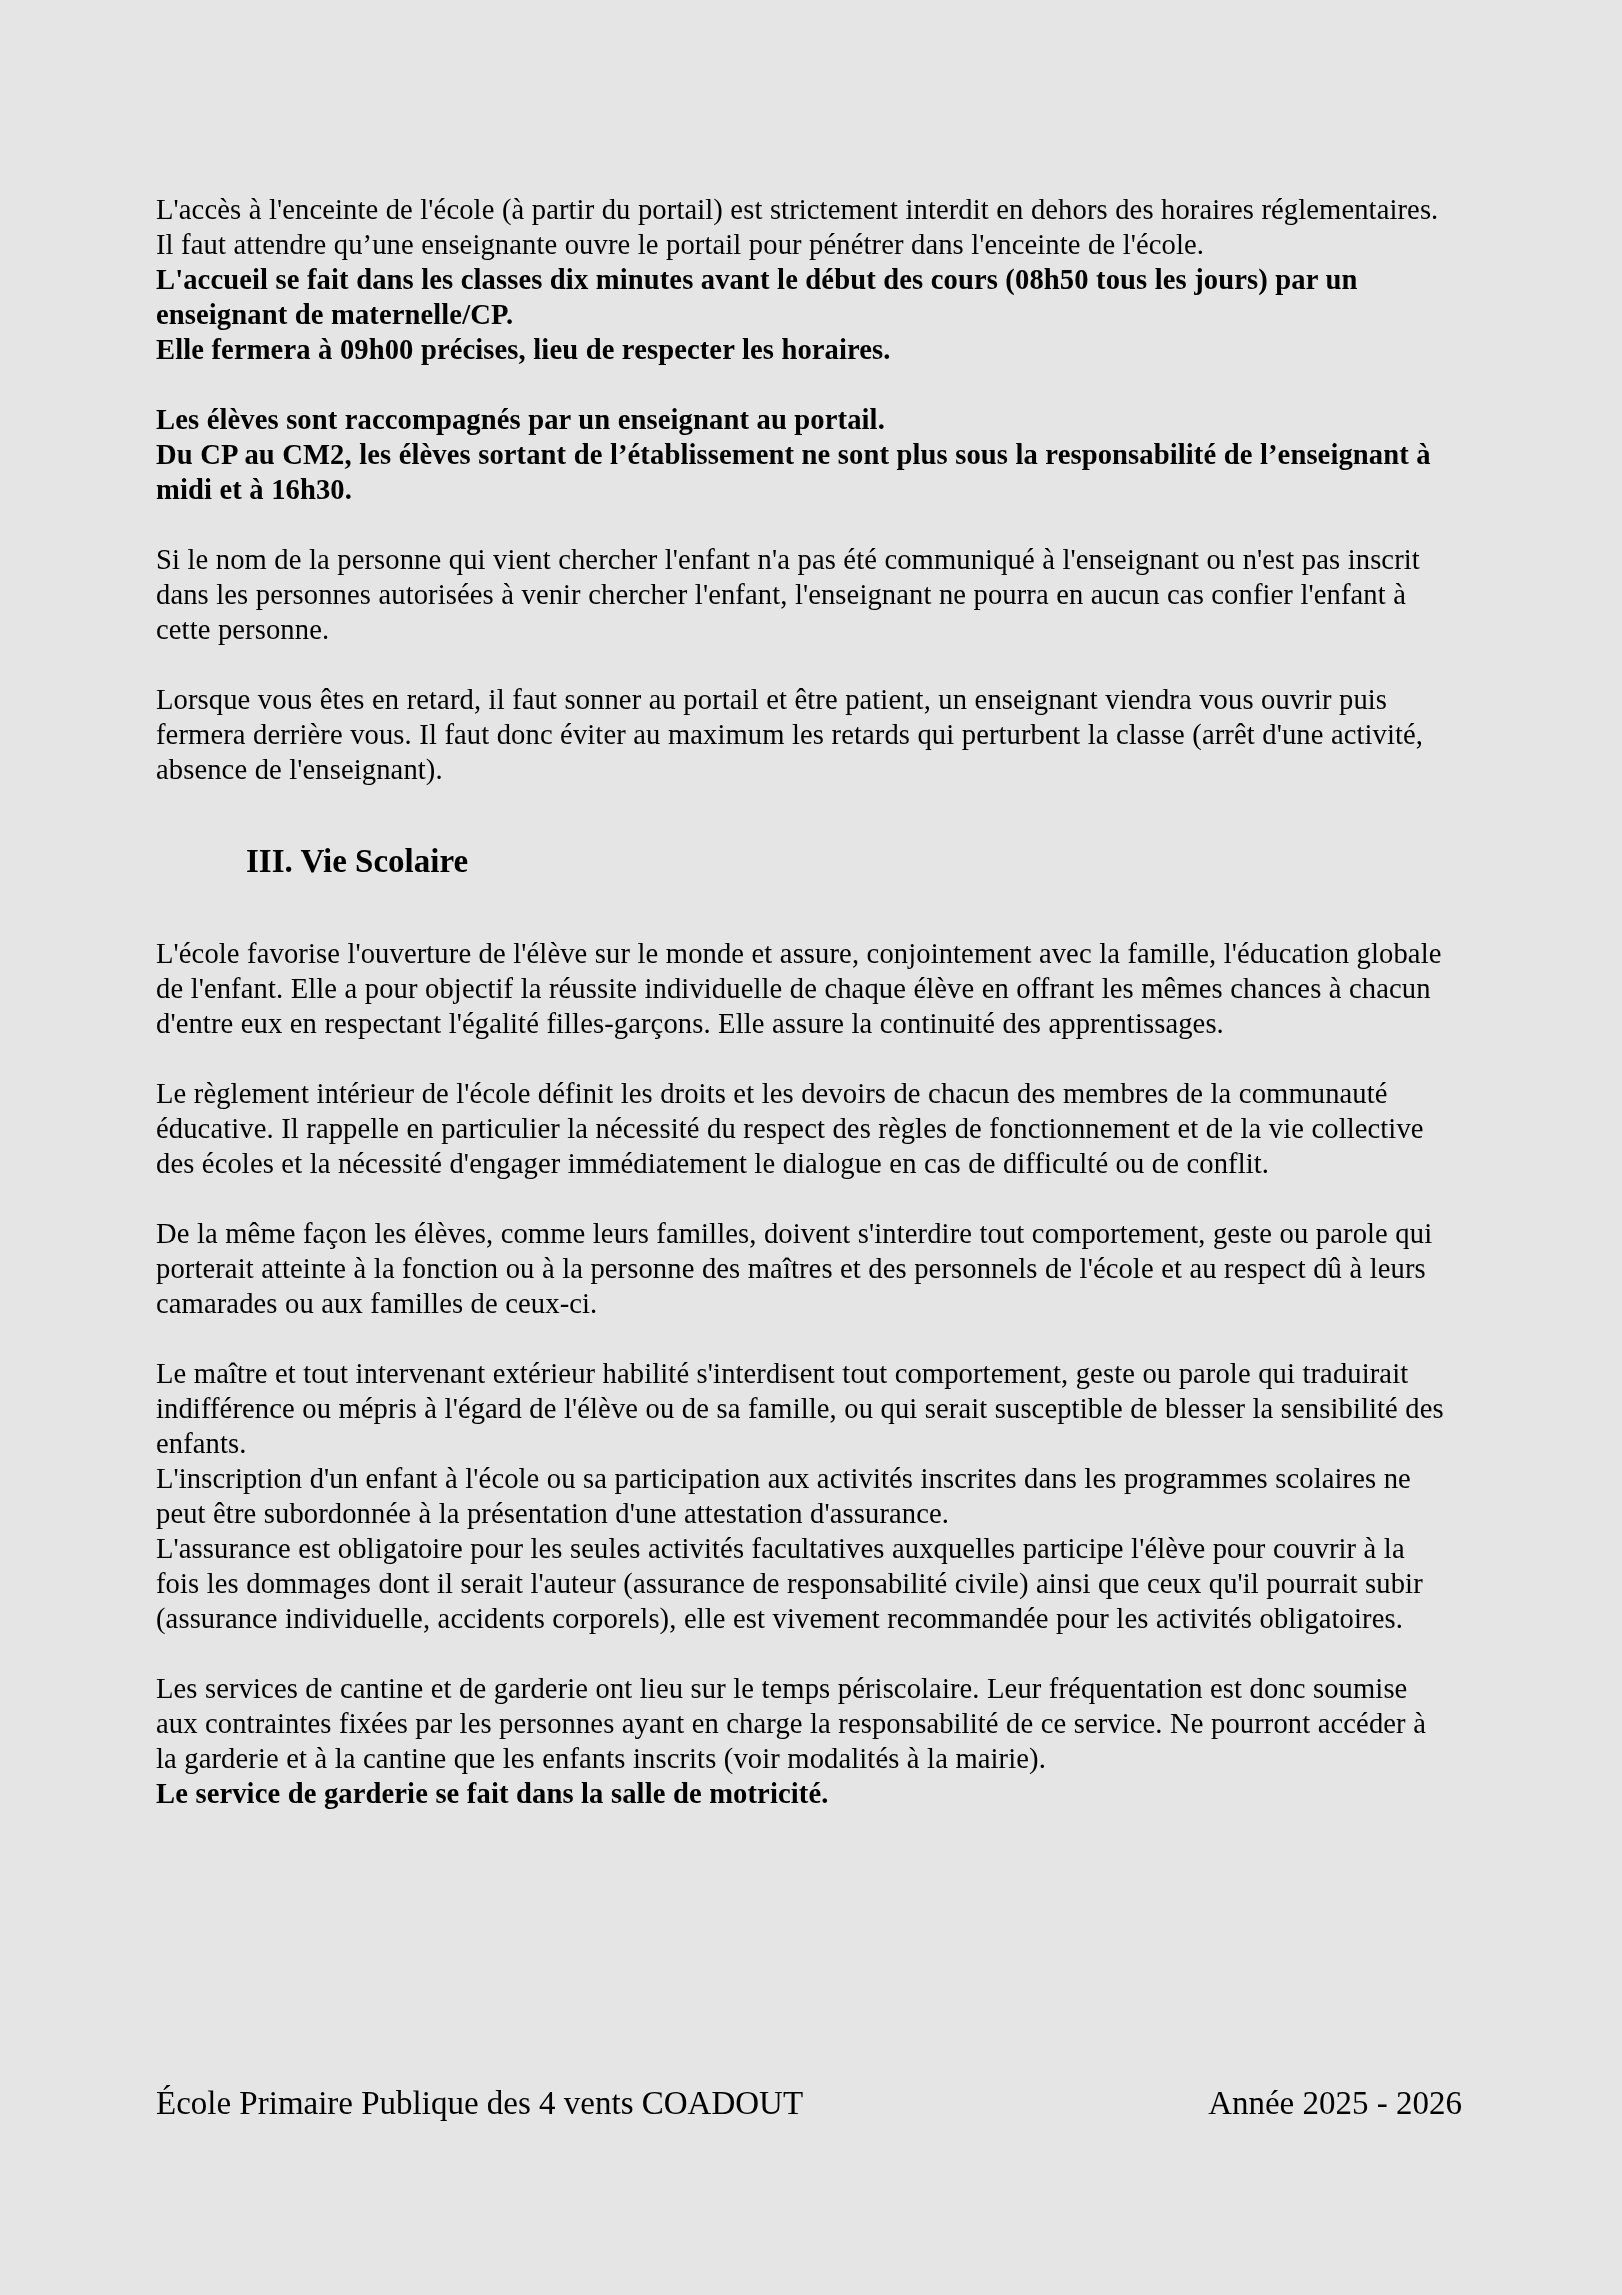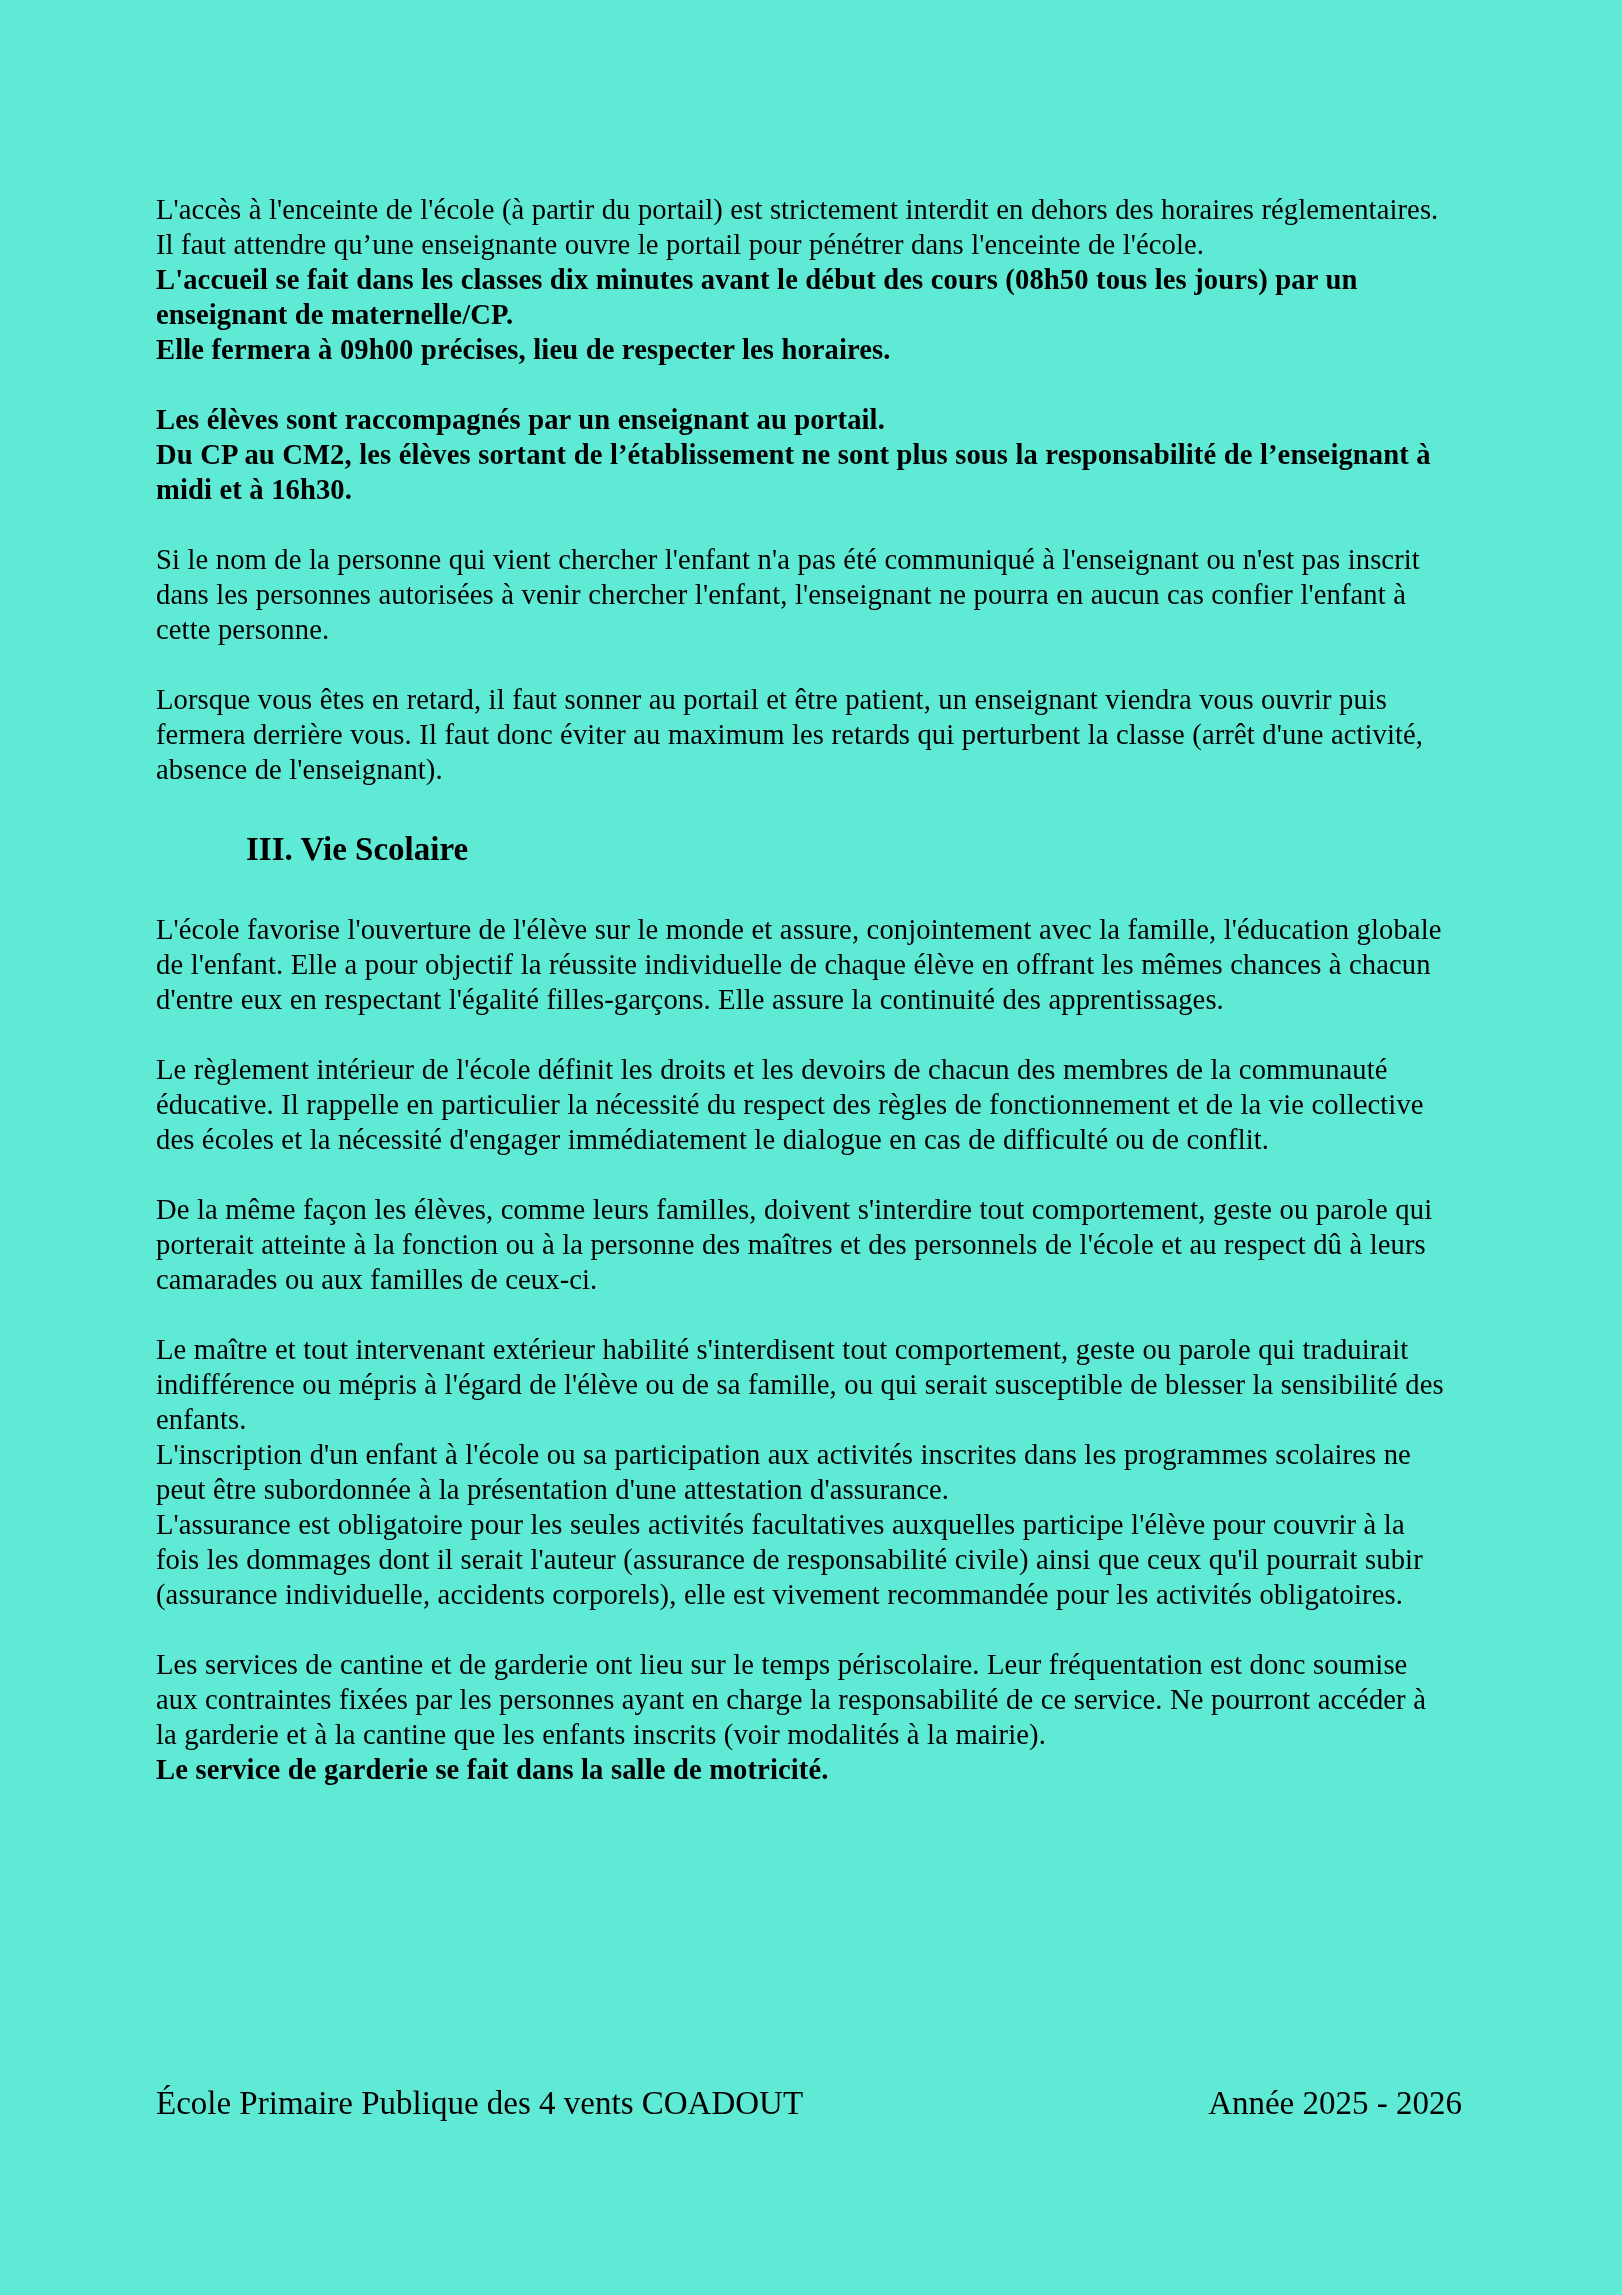--- a/index.html
+++ b/index.html
@@ -9,21 +9,21 @@
     background: #ffffff;
   }
   body {
     font-family: "Liberation Serif", "DejaVu Serif", serif;
     color: #000000;
   }
   .page {
     position: relative;
     width: 1623px;
     height: 2295px;
-    background: #5eead4;
+    background: #e5e5e5;
     box-sizing: border-box;
     overflow: hidden;
   }
   .content {
     position: absolute;
     left: 156px;
     top: 192px;
     width: 1294px;
   }
   p.para {
@@ -37,21 +37,21 @@
   p.spacer-after {
     margin-bottom: 35px;
   }
   .b {
     font-weight: normal;
   }
   p.bold-block {
     font-weight: bold;
   }
   h2.section-heading {
-    margin: 0;
+    margin: 12px;
     padding: 0;
     font-size: 33px;
     line-height: 39px;
     font-weight: bold;
     text-indent: 0;
     margin-left: 90px;
   }
   .gap-heading-before { height: 43px; }
   .gap-heading-after { height: 43px; }
   .footer {

